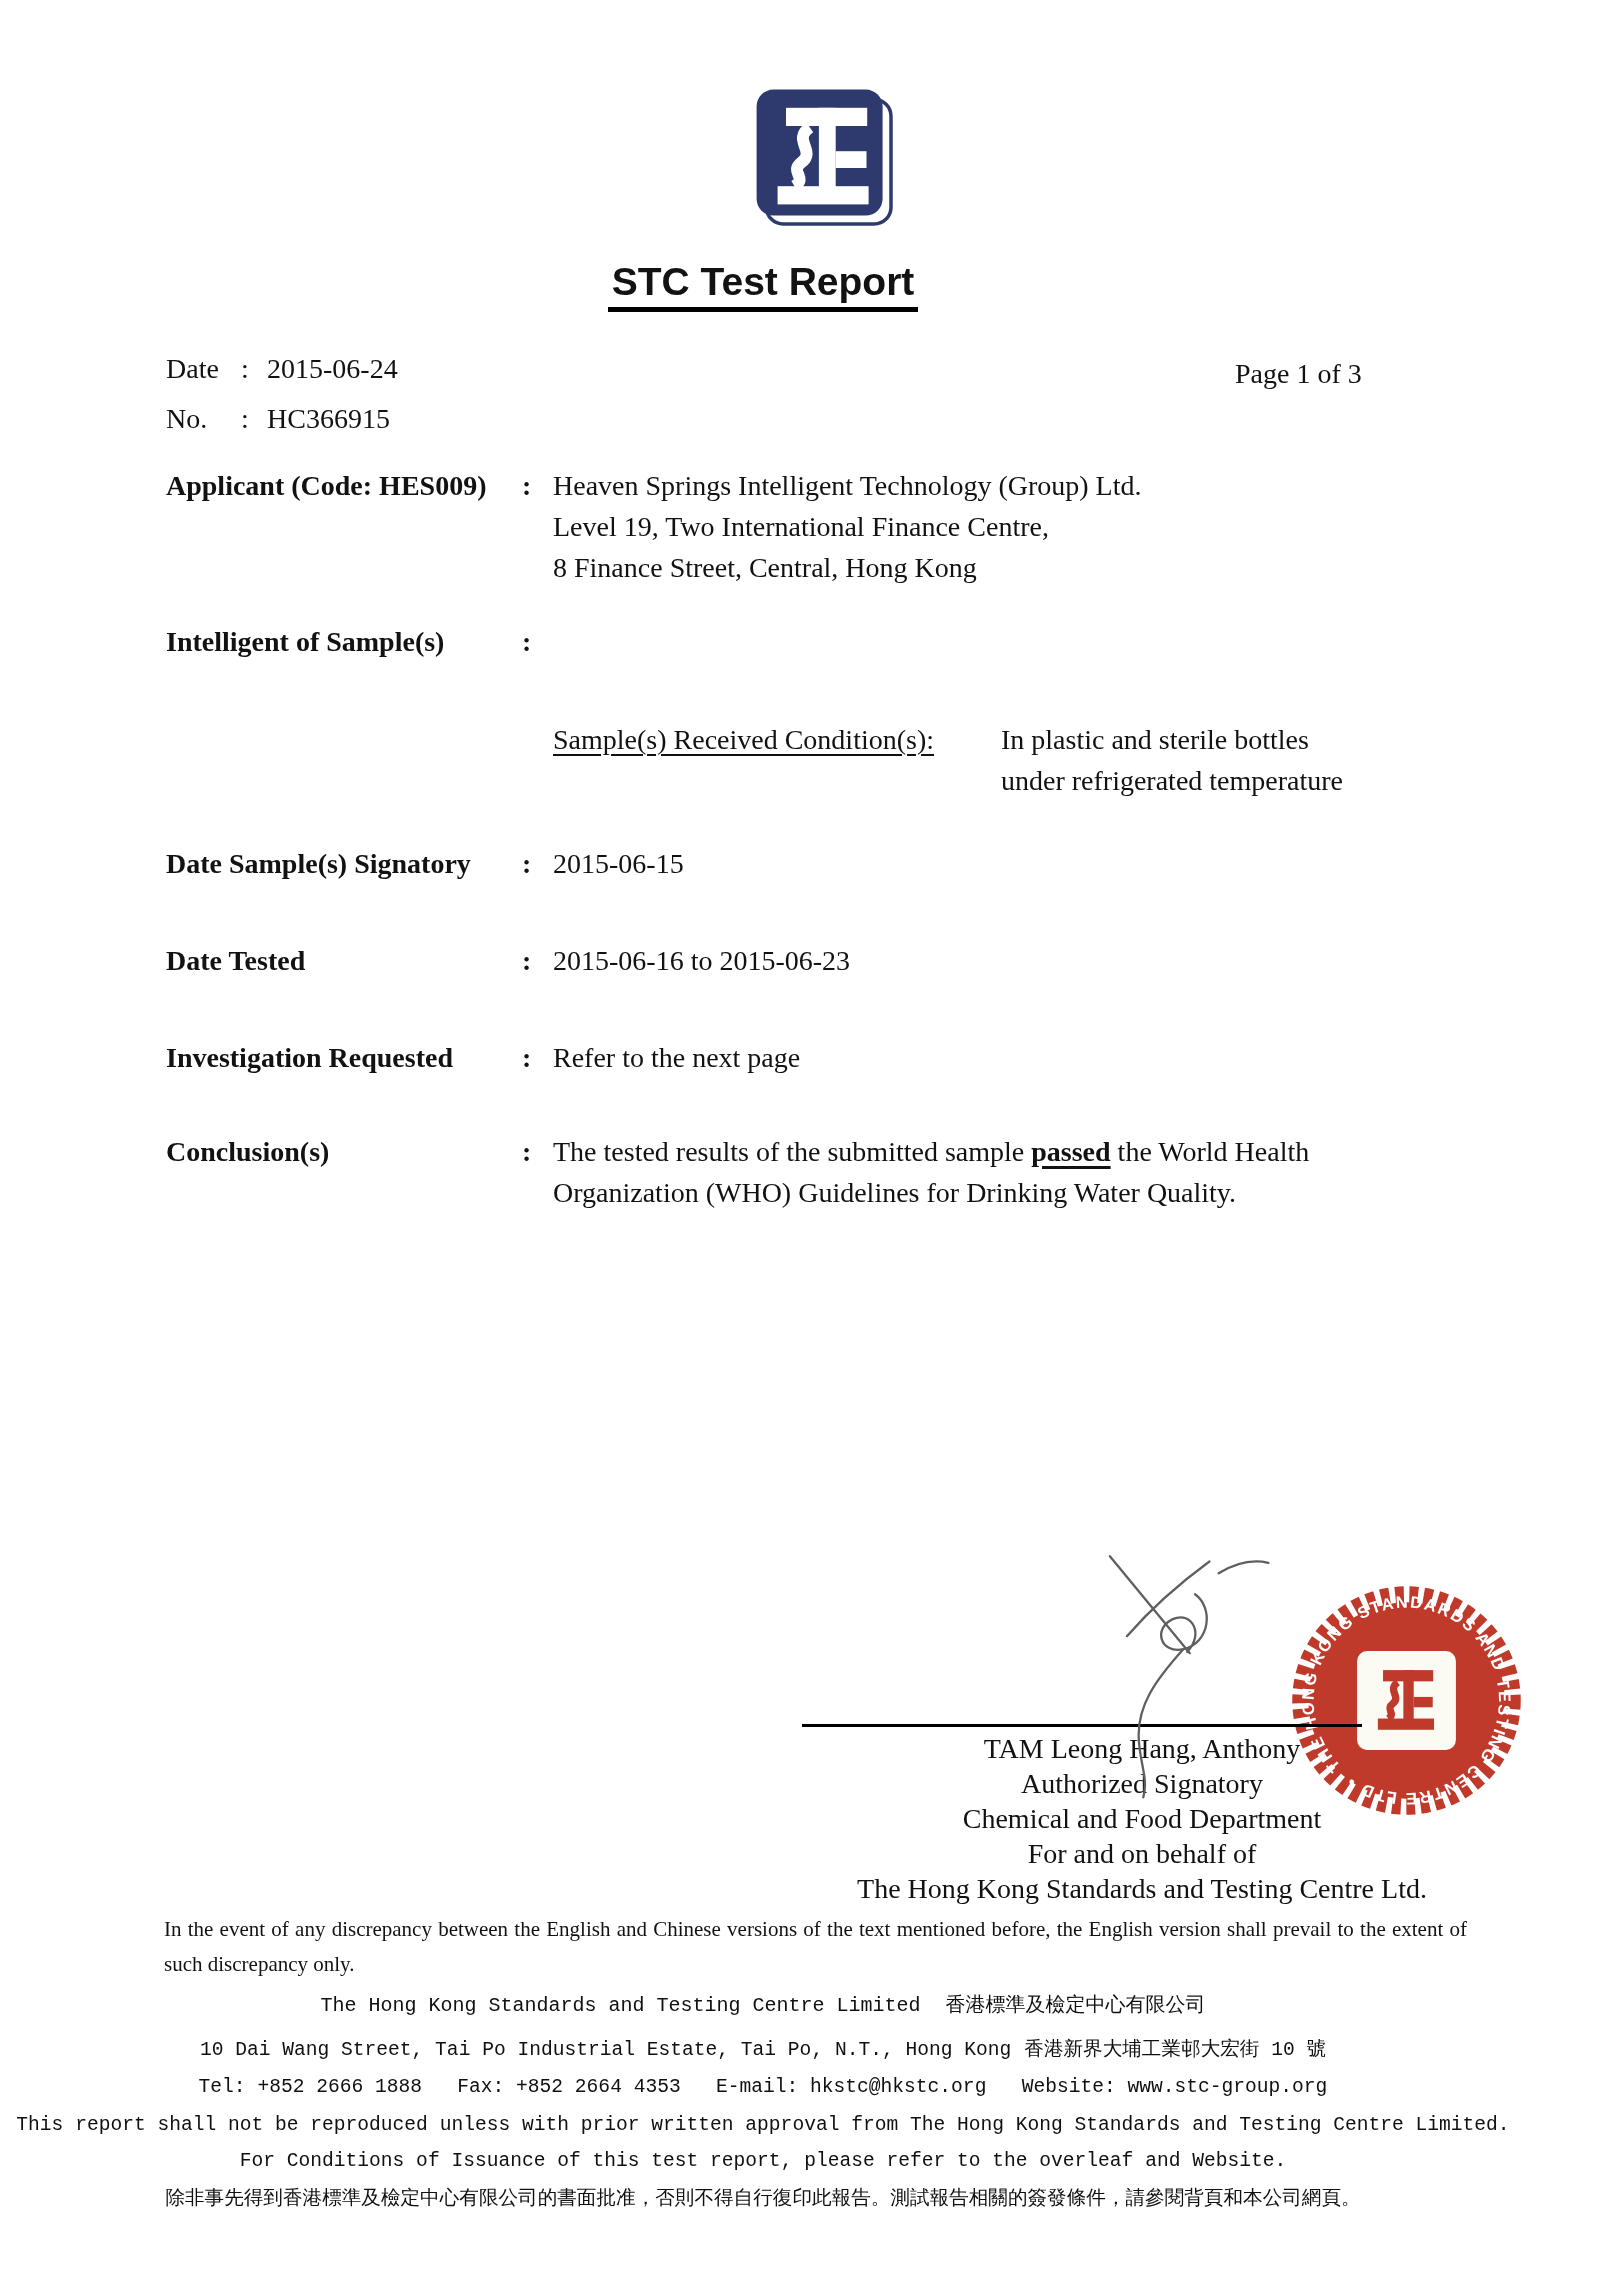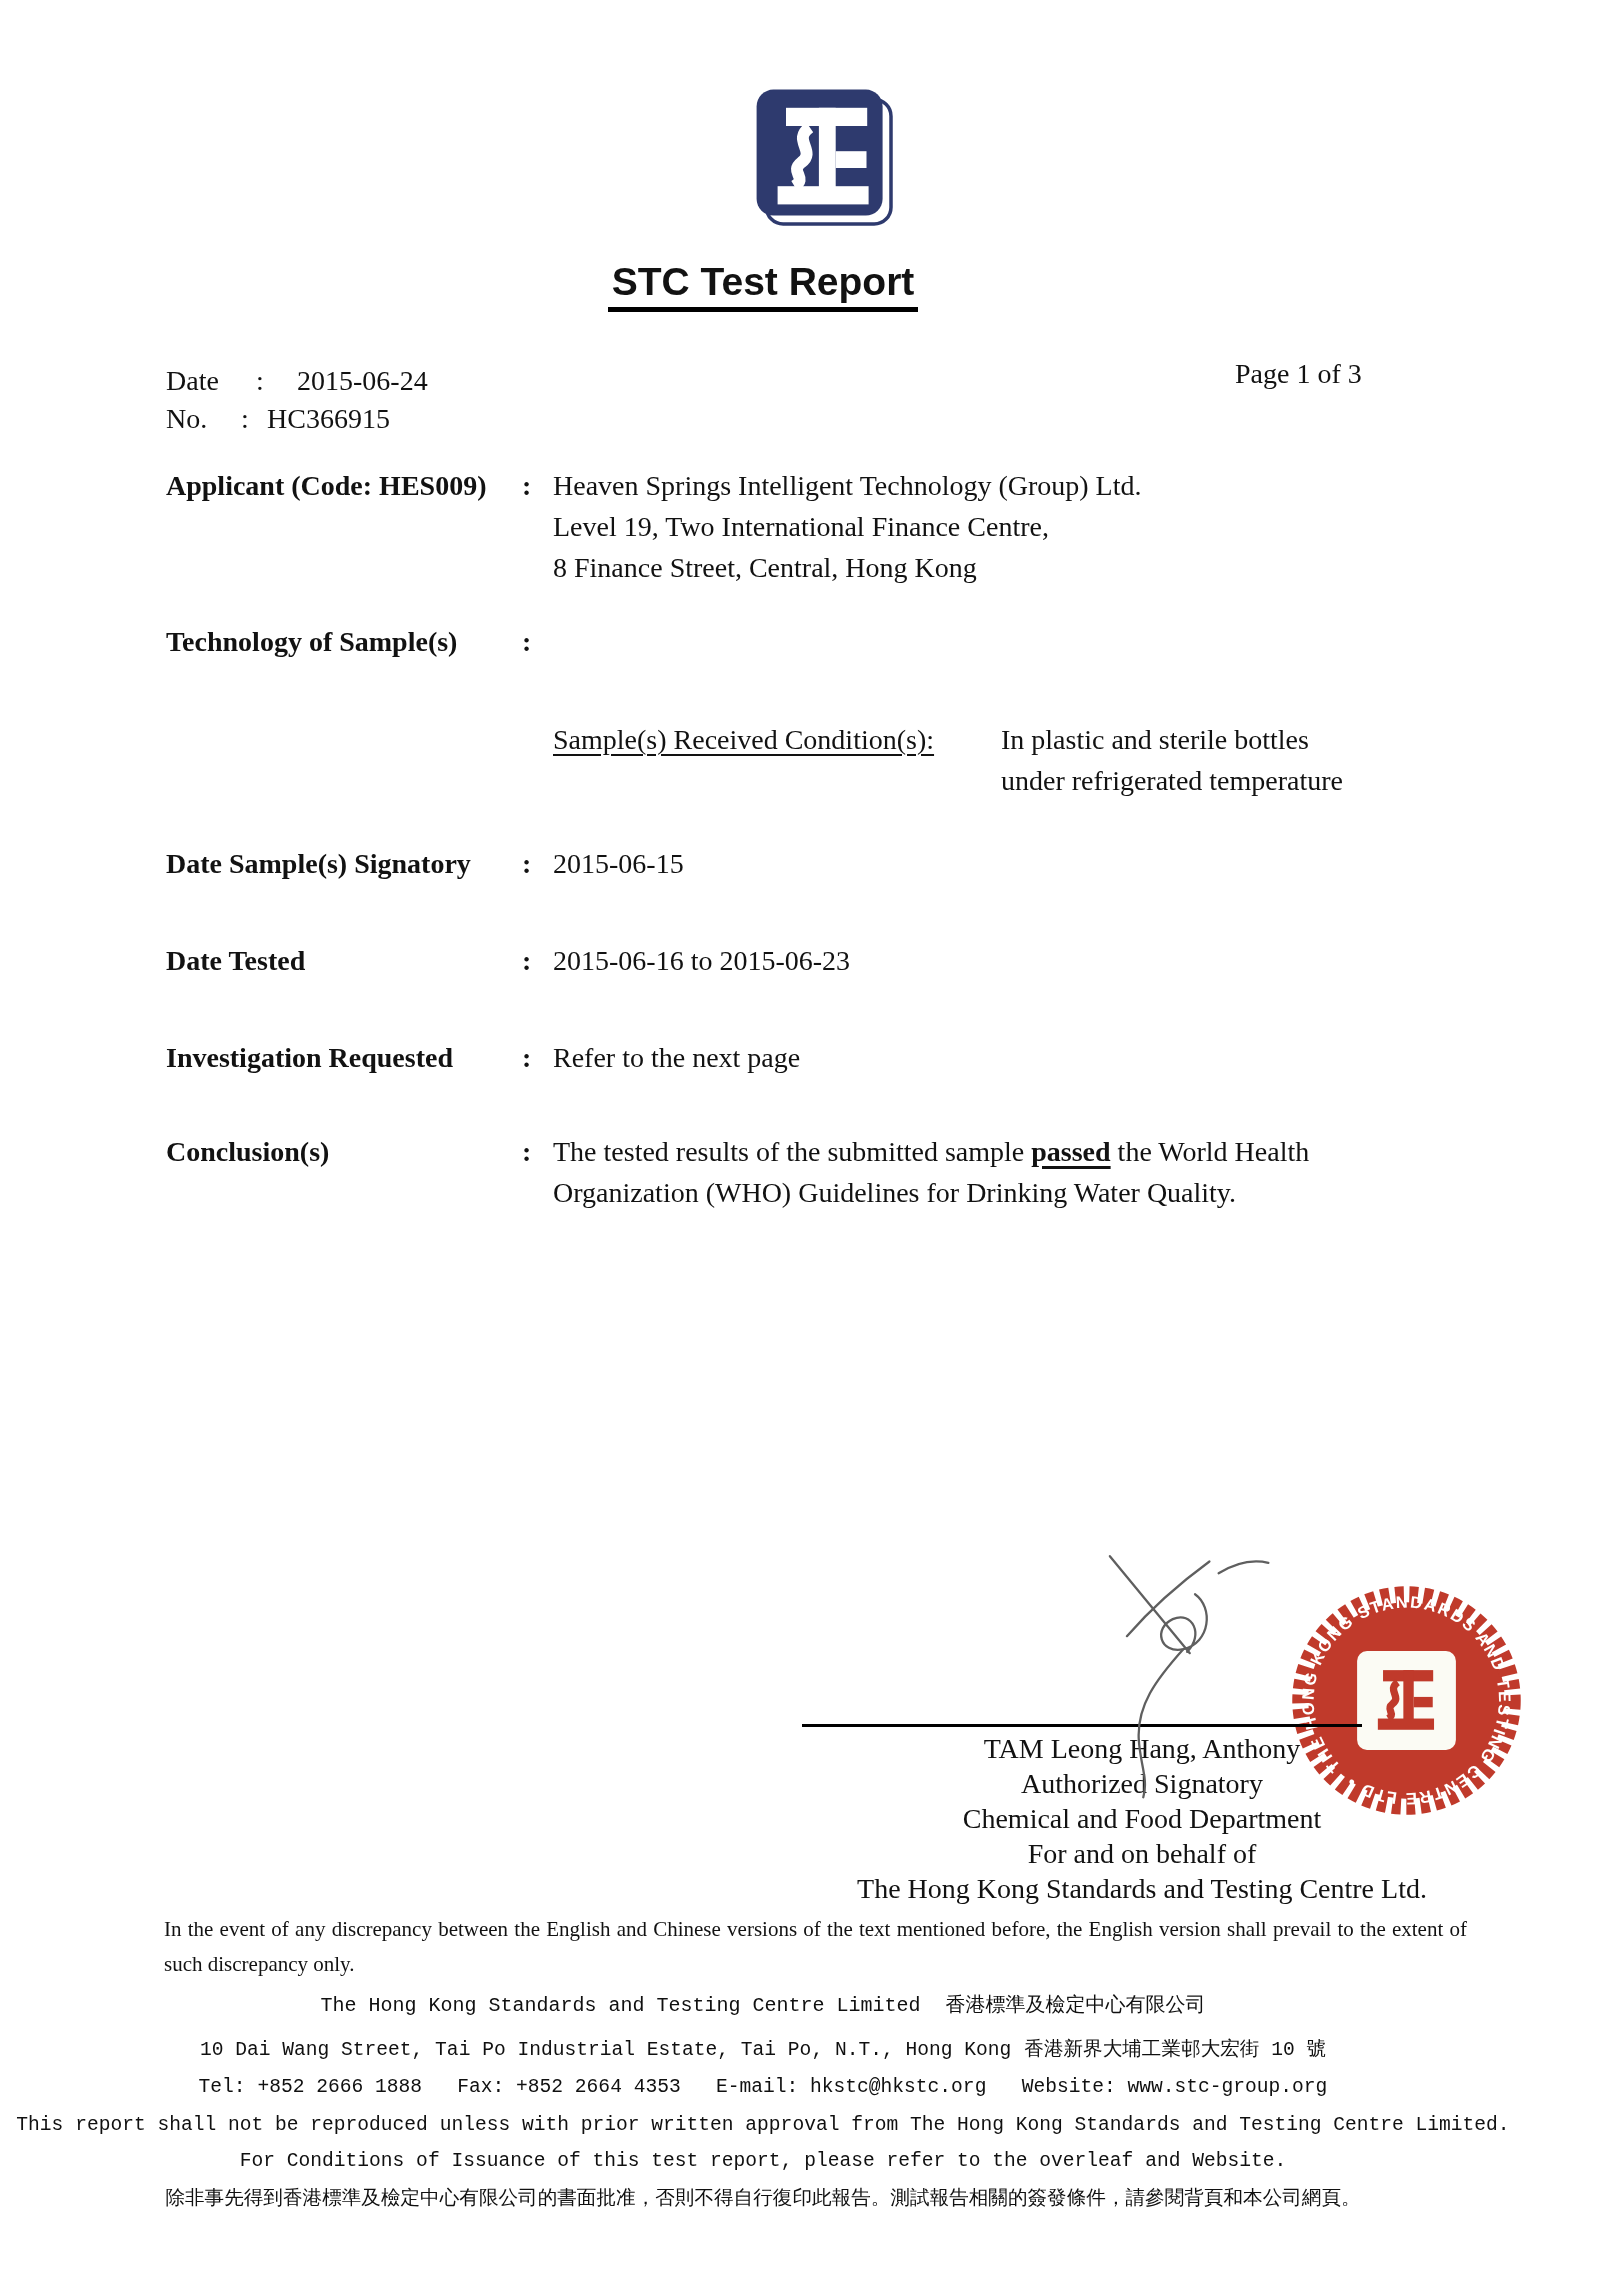--- a/index.html
+++ b/index.html
@@ -10,21 +10,21 @@
   
   .logo { position:absolute; left:751px; top:84px; width:147px; height:147px; }
   .title-wrap { position:absolute; left:0; top:260px; width:100%; text-align:center; }
   .title-wrap span {
     font-family:"Liberation Sans","DejaVu Sans",sans-serif;
     font-size:39px; font-weight:bold; letter-spacing:0px;
     border-bottom:5.9px solid #000; padding:0 3.9px 2.6px 3.9px; display:inline-block;
   }
   .meta-row { position:absolute; left:166px; display:grid; grid-template-columns:75px 26px auto;
               font-size:28px; line-height:34px; }
-  .meta-date { top:364px;gap:15px; }
+  .meta-date { top:352px; }
   .meta-no   { top:402px; }
   .pageno { position:absolute; left:1235px; top:357px; font-size:28px; line-height:34px; }
   
   .row { position:absolute; left:166px; width:1296px; display:grid;
          grid-template-columns:356px 31px 1fr; font-size:28px; line-height:41px; }
   .row .lbl { font-weight:bold; }
   .row .col { font-weight:bold; }
   .row-applicant     { top:465px; }
   .row-description   { top:621px; }
   .row-date-received { top:843px; }
@@ -93,21 +93,21 @@
     <span class="lbl">Applicant (Code: HES009)</span>
     <span class="col">:</span>
     <span>
       <div>Heaven Springs Intelligent Technology (Group) Ltd.</div>
       <div>Level 19, Two International Finance Centre,</div>
       <div>8 Finance Street, Central, Hong Kong</div>
     </span>
   </div>
 
   <div class="row row-description">
-    <span class="lbl">Technology of Sample(s)</span>
+    <span class="lbl">Intelligent of Sample(s)</span>
     <span class="col">:</span>
   </div>
 
   <div class="cond-row">
     <span class="clbl">Sample(s) Received Condition(s):</span>
     <span>
       <div>In plastic and sterile bottles</div>
       <div>under refrigerated temperature</div>
     </span>
   </div>

